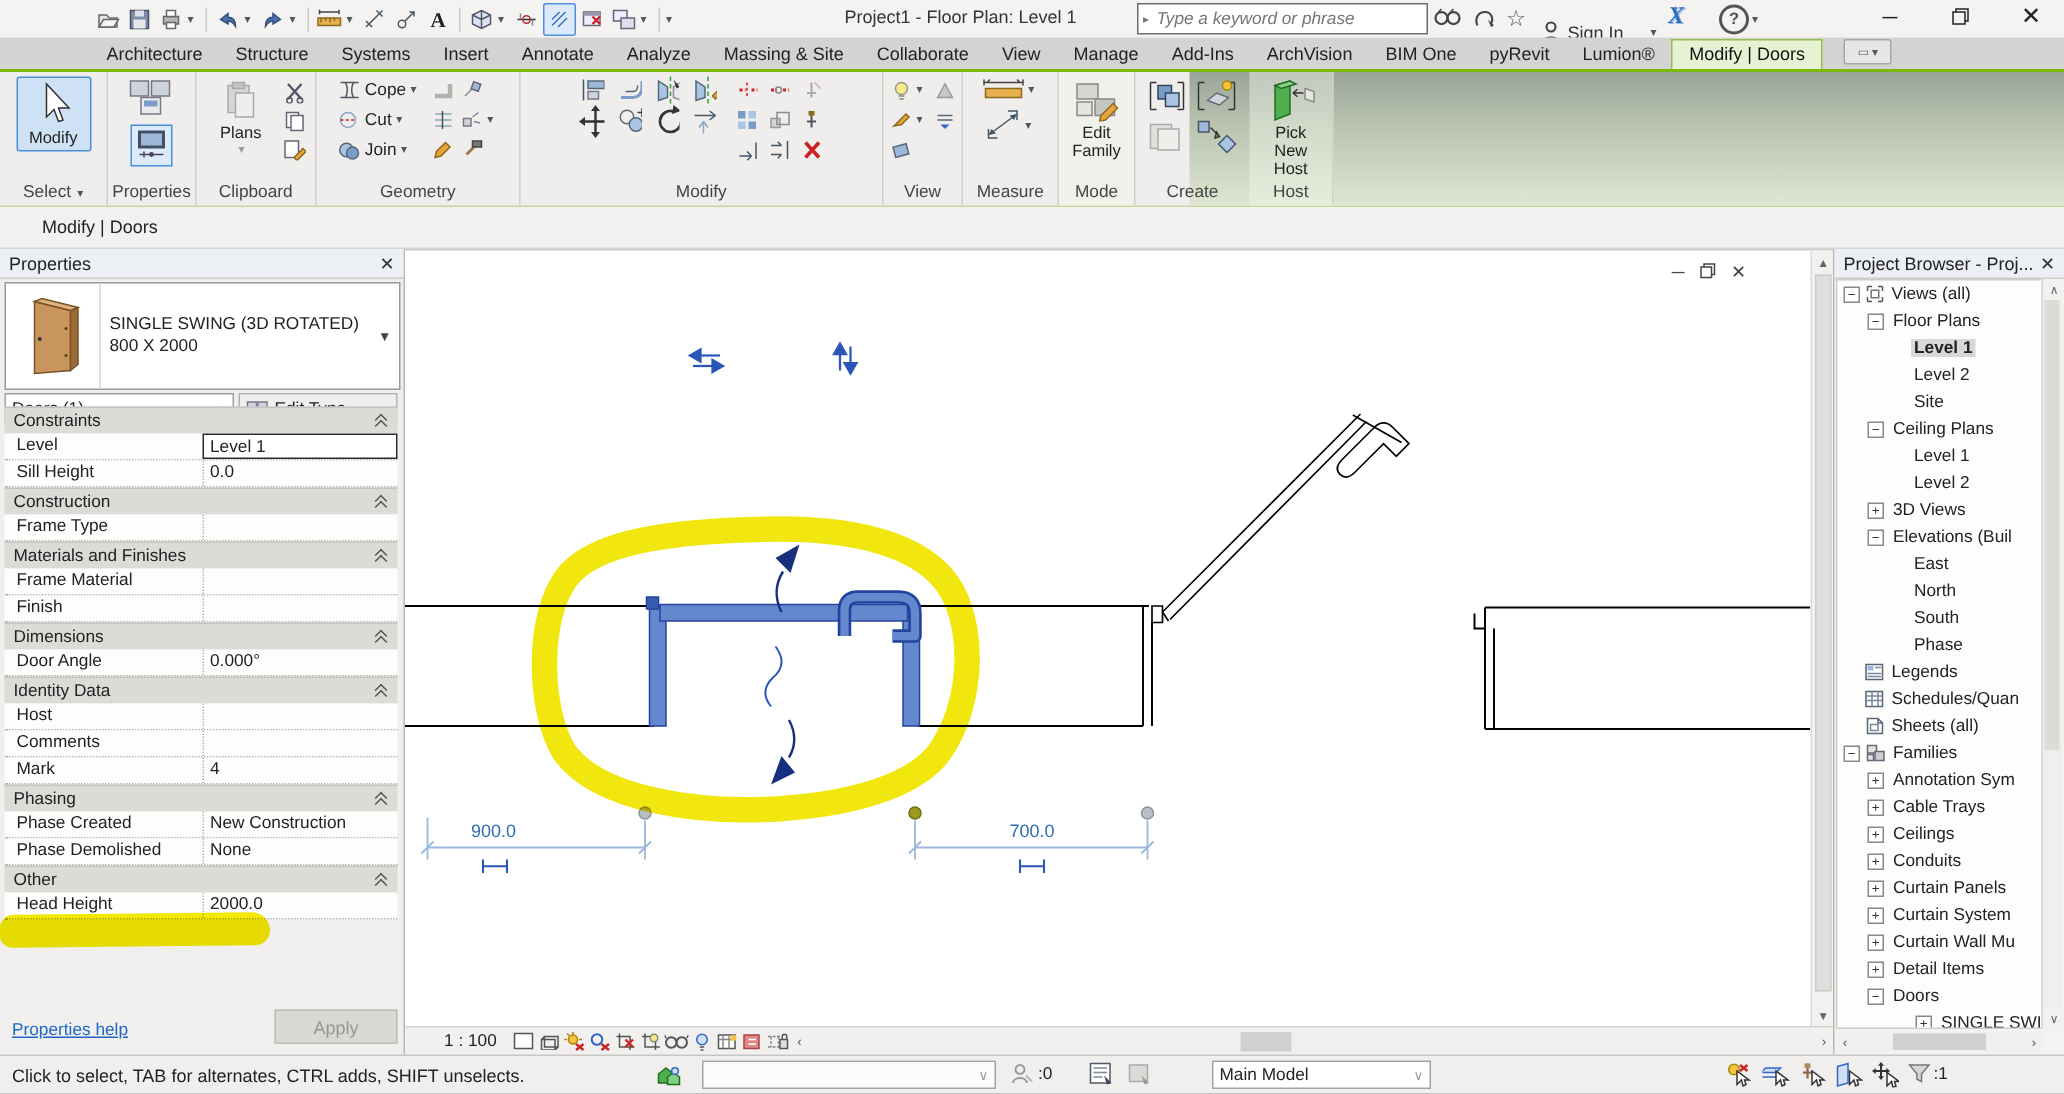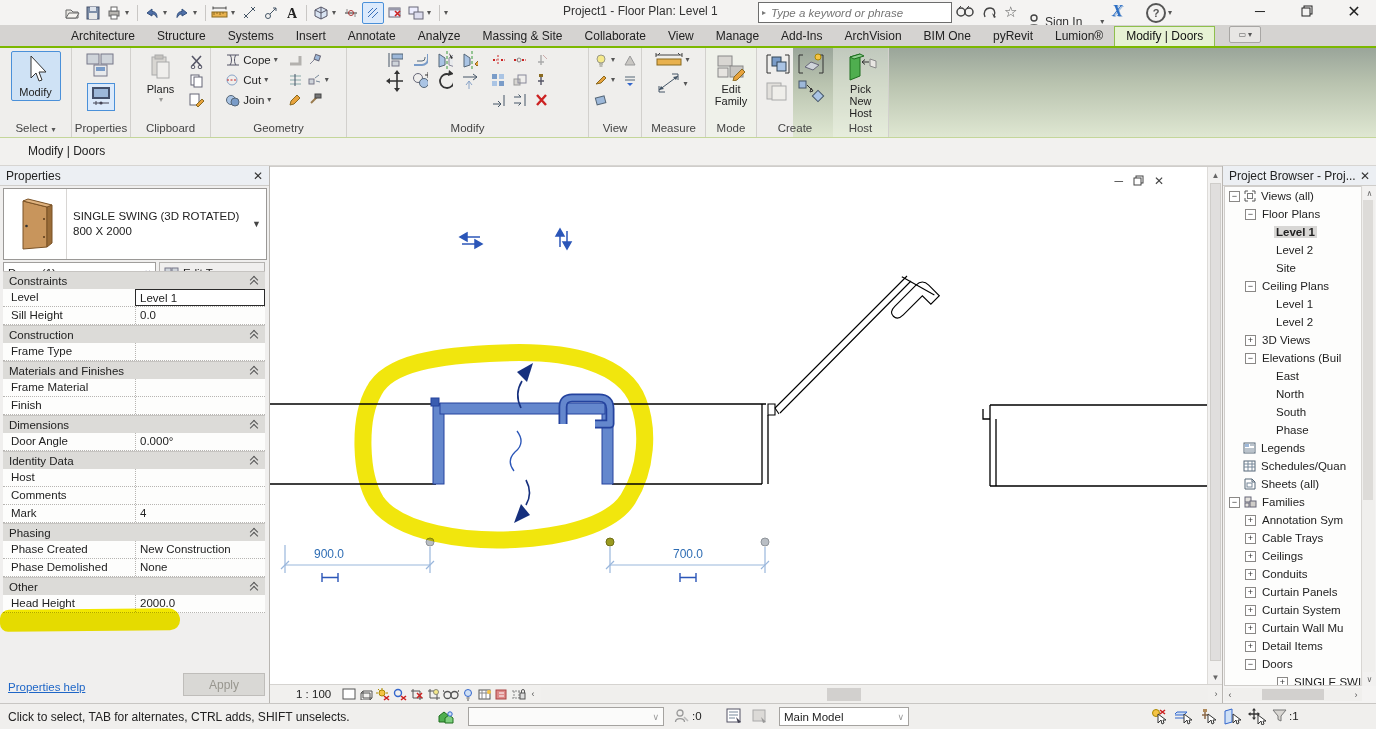--- a/index.html
+++ b/index.html
@@ -1175,21 +1175,21 @@
           <path d="M3 4 h9 M3 7 h9 M3 10 h6" stroke="#789"></path>
           <path d="M10 9 l5 5 -3 1z" fill="#445"></path>
         </svg>
     </span>
     <span class="sico" style="left:752px;">
       <svg width="17" height="16">
           <rect x="1" y="2" width="12" height="11" fill="#dcdad7" stroke="#aaa"></rect>
           <path d="M9 9 l5 5 -3 1z" fill="#999"></path>
         </svg>
     </span>
-    <div class="scombo" style="left:779px;width:130px;">
+    <div class="scombo" style="left:808px;width:146px;">
       <span>Main Model</span>
         <span class="car">∨</span>
     </div>
     <span class="sico" style="left:1150px;">
       <svg width="19" height="17">
           <circle cx="6" cy="5" r="3.5" fill="#f5c445" stroke="#a80"></circle>
           <path d="M10 2 l5 4 M15 2 l-5 4" stroke="#c22" stroke-width="1.6"></path>
           <path d="M8 6 L8 15 L11 12 L12 16 L14 15 L13 12 L16 12z" fill="#fff" stroke="#333"></path>
         </svg>
     </span>

